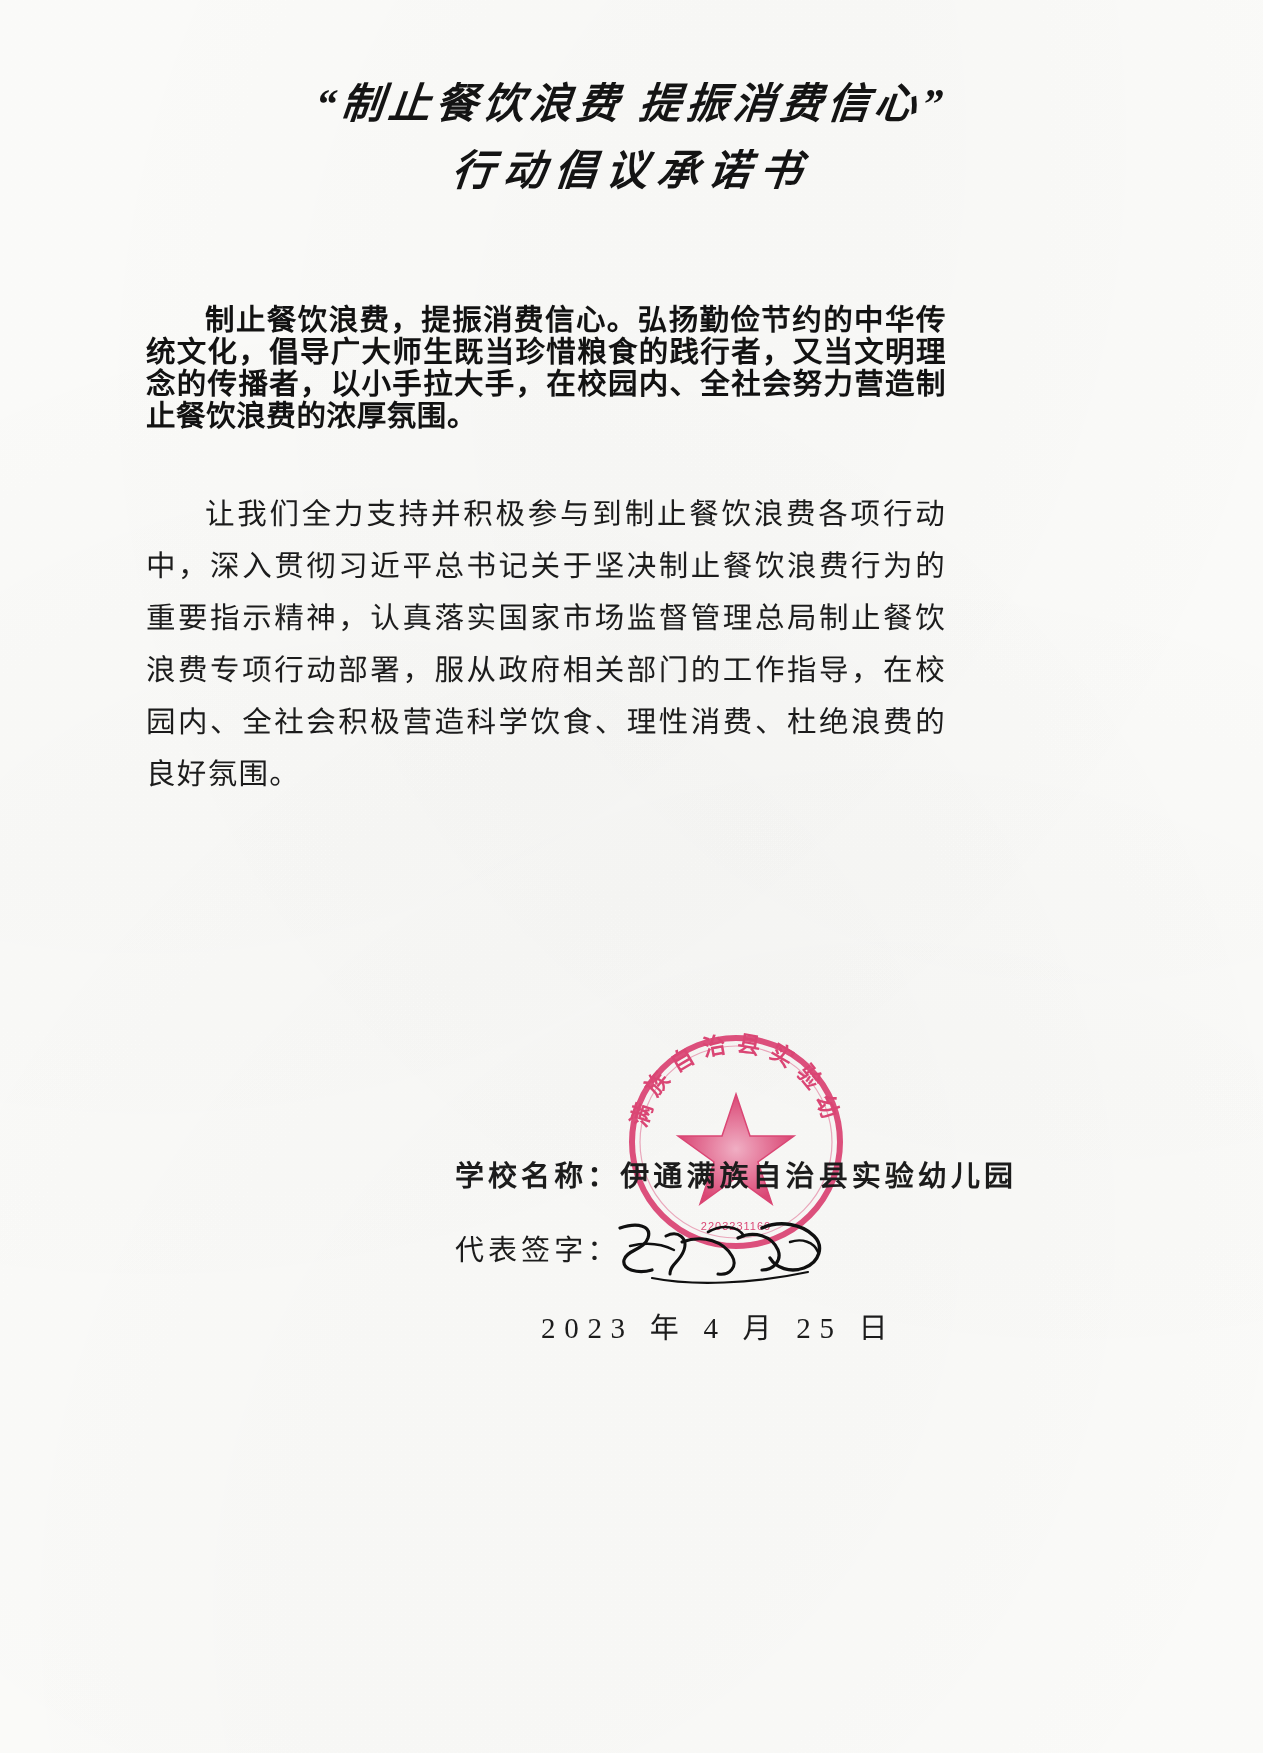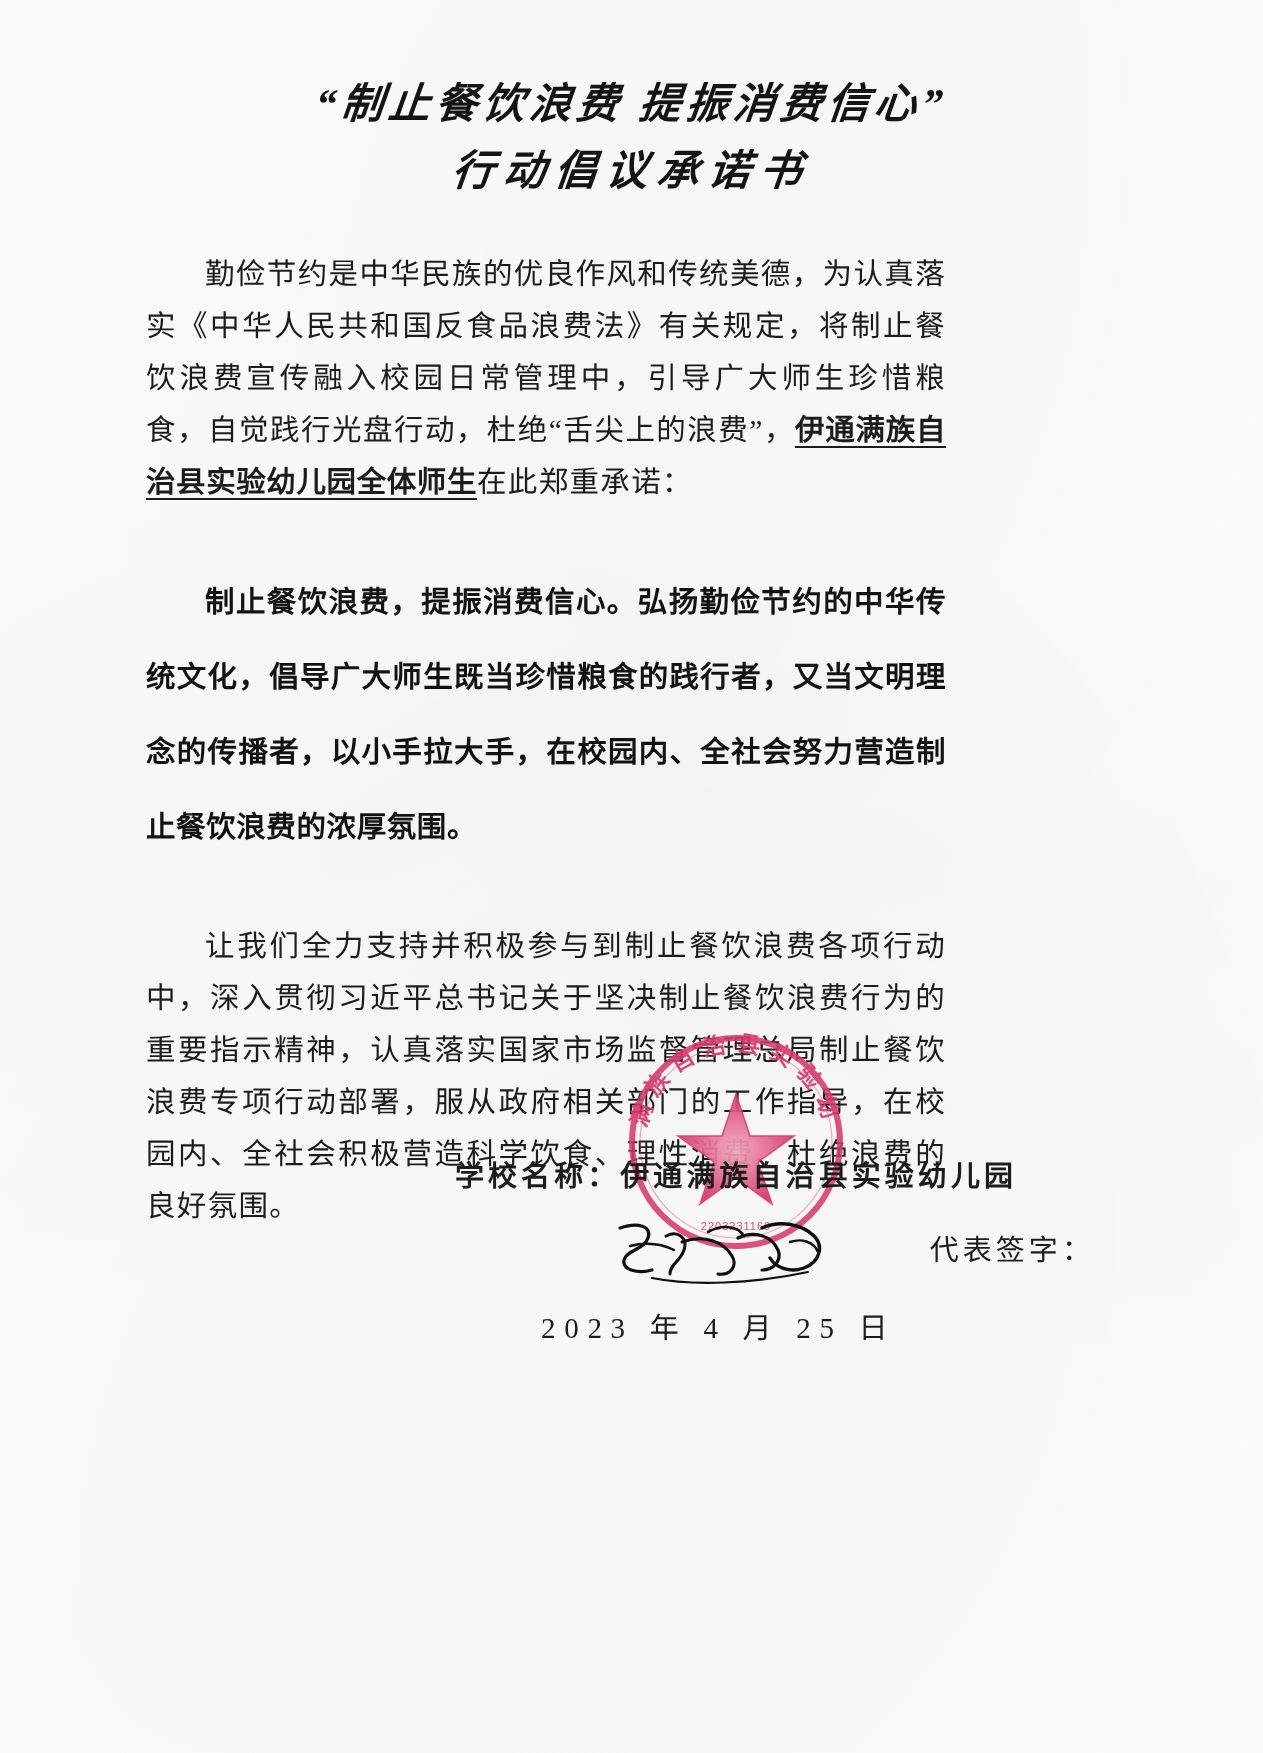--- a/index.html
+++ b/index.html
@@ -69,21 +69,21 @@
   .para-song {
     font-family: "Liberation Serif", "DejaVu Serif", serif;
     font-size: 29.5px;
     line-height: 52px;
     letter-spacing: 0.045em;
     color: #1c1c1c;
   }
   .para-hei {
     font-family: "Liberation Sans", "DejaVu Sans", sans-serif;
     font-size: 29.5px;
-    line-height: 75px;
+    line-height: 32px;
     letter-spacing: 0.02em;
     color: #121212;
     font-weight: 600;
   }
   .gap-md { height: 56px; }
 
   .org-underline {
     font-weight: 700;
     text-decoration: underline;
     text-underline-offset: 6px;
@@ -100,21 +100,21 @@
     font-family: "Liberation Serif", "DejaVu Serif", serif;
     color: #1c1c1c;
   }
   .sig-row {
     font-size: 29px;
     line-height: 52px;
     letter-spacing: 0.14em;
     white-space: nowrap;
   }
   .sig-row.school { margin-bottom: 22px; font-weight: bold; }
-  .sig-row.rep { position: relative; text-align: right; }
+  .sig-row.rep { position: relative; }
   .date-row {
     margin-top: 28px;
     margin-left: 86px;
     font-size: 29px;
     letter-spacing: 0.30em;
     white-space: nowrap;
   }
 
   
   .handsig {
@@ -154,21 +154,20 @@
 
 <div class="page">
 
   <div class="title-block">
     <div class="title-line title-line-1">“制止餐饮浪费 提振消费信心”</div>
     <div class="title-line title-line-2">行动倡议承诺书</div>
   </div>
 
   <div class="body-wrap">
 
-    <p class="para para-song"><span>勤俭节约是中华民族的优良作风和传统美德，为认真落实《中华人民共和国反食品浪费法》有关规定，将制止餐饮浪费宣传融入校园日常管理中，引导广大师生珍惜粮食，自觉践行光盘行动，杜绝“舌尖上的浪费”，</span><span class="org-underline">伊通满族自治县实验幼儿园全体师生</span><span>在此郑重承诺：</span></p>
 
     <div class="gap-md"></div>
 
     <p class="para para-hei">制止餐饮浪费，提振消费信心。弘扬勤俭节约的中华传统文化，倡导广大师生既当珍惜粮食的践行者，又当文明理念的传播者，以小手拉大手，在校园内、全社会努力营造制止餐饮浪费的浓厚氛围。</p>
 
     <div class="gap-md"></div>
 
     <p class="para para-song">让我们全力支持并积极参与到制止餐饮浪费各项行动中，深入贯彻习近平总书记关于坚决制止餐饮浪费行为的重要指示精神，认真落实国家市场监督管理总局制止餐饮浪费专项行动部署，服从政府相关部门的工作指导，在校园内、全社会积极营造科学饮食、理性消费、杜绝浪费的良好氛围。</p>
   </div>
 

